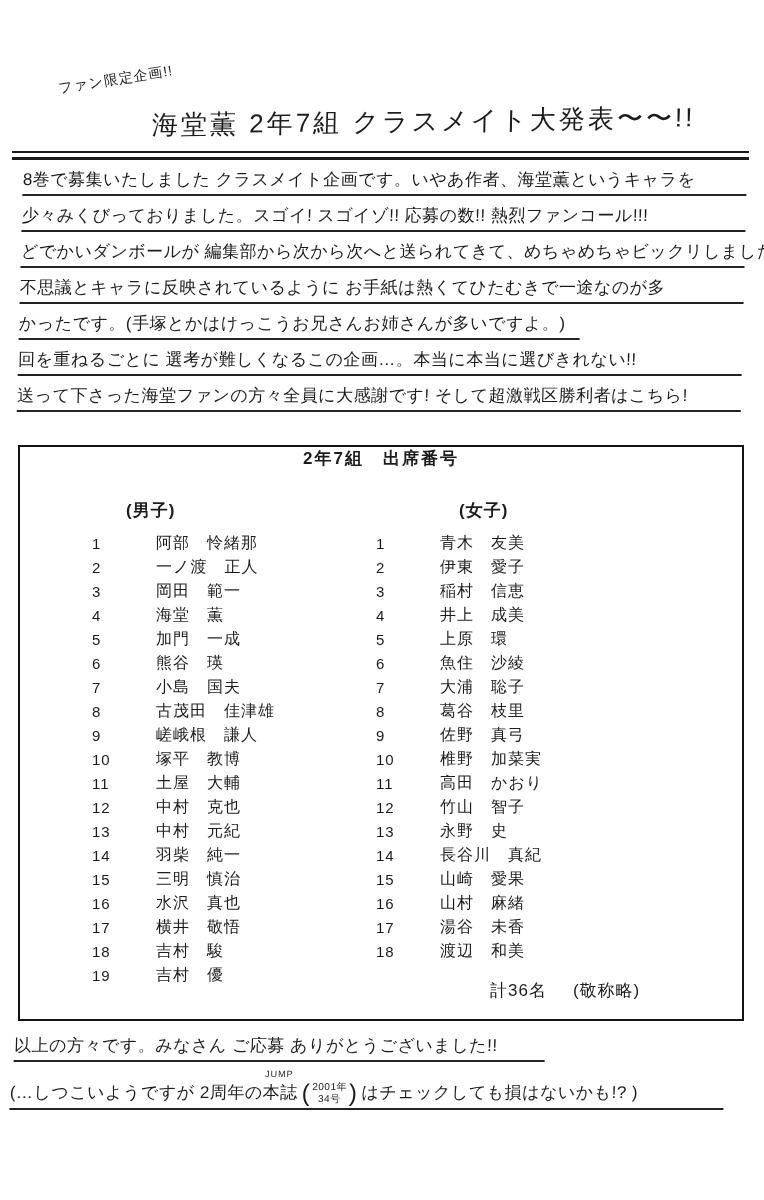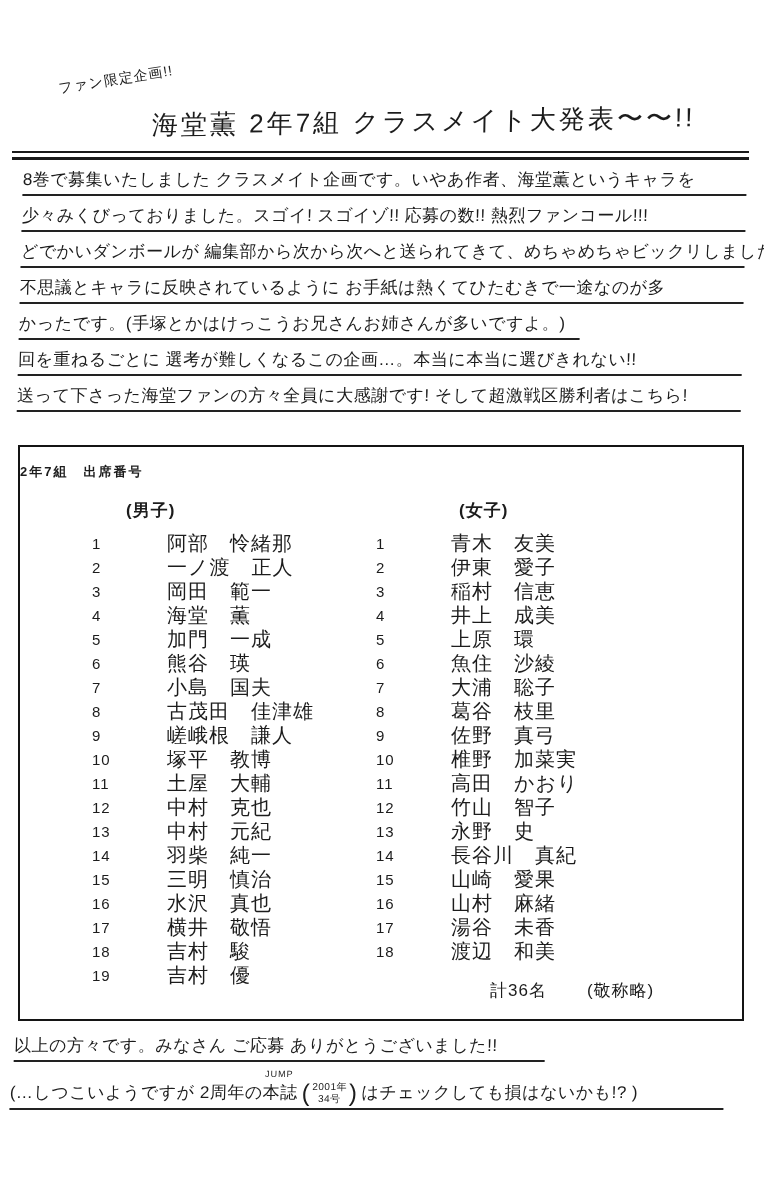--- a/index.html
+++ b/index.html
@@ -74,23 +74,22 @@
   .roster-box {
     position: absolute;
     left: 18px;
     top: 445px;
     width: 726px;
     height: 576px;
     border: 2px solid #141414;
     box-sizing: border-box;
   }
   .roster-title {
-    margin-top: 16px;
-    text-align: left;
-    font-size: 13px;
+    text-align: center;
+    font-size: 17px;
     font-weight: bold;
     letter-spacing: 2px;
   }
   .col-header {
     position: absolute;
     top: 52px;
     font-size: 17px;
     font-weight: bold;
     letter-spacing: 1px;
   }
@@ -103,32 +102,32 @@
     display: flex;
     align-items: center;
     height: 24px;
   }
   .roster-row .num {
     width: 26px;
     font-size: 15px;
     letter-spacing: 1px;
   }
   .roster-row .name {
-    margin-left: 12px;
-    font-size: 20px;
+    margin-left: 1px;
+    font-size: 16px;
     letter-spacing: 1px;
     white-space: nowrap;
     padding-left: 37px;
   }
   .total-line {
     position: absolute;
     left: 470px;
     top: 532px;
     display: flex;
-    gap: 40px;
+    gap: 26px;
     font-size: 17px;
     letter-spacing: 1px;
     white-space: nowrap;
   }
   
   .footer-line1 {
     position: absolute;
     left: 14px;
     top: 1036px;
     width: 531px;

